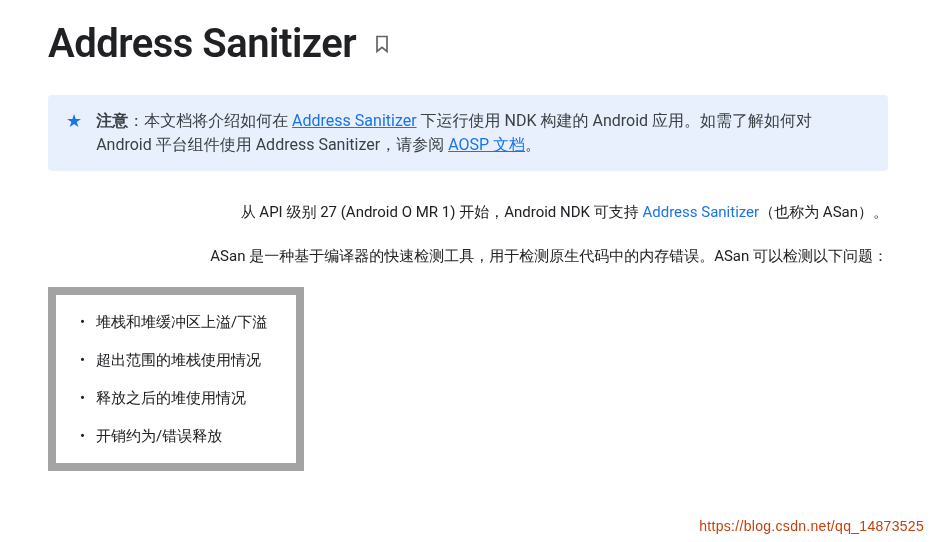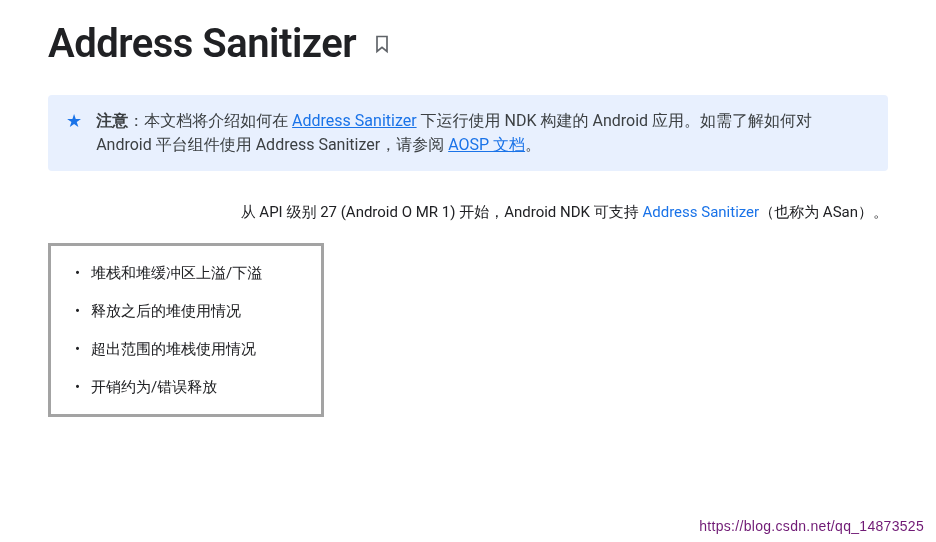--- a/index.html
+++ b/index.html
@@ -67,42 +67,42 @@
       margin-bottom: 18px;
       text-align: right;
     }
     .body-text .link {
       text-decoration: none;
     }
     ul.issue-list {
       list-style: none;
       padding: 8px 1px 8px 24px;
       margin-bottom: 14px;
-      border: 3px solid #a3a3a3;
-      width: 276px;
+      border: 8px solid #a3a3a3;
+      width: 256px;
     }
     ul.issue-list li {
       position: relative;
       font-size: 15px;
       line-height: 22px;
       color: #202124;
       padding: 8px 0 8px 16px;
     }
     ul.issue-list li::before {
       content: "•";
       position: absolute;
       left: 0;
       color: #202124;
     }
     .watermark {
       position: absolute;
       right: 12px;
       bottom: 8px;
       font-size: 14px;
-      color: #701a75;
+      color: #c2410c;
       letter-spacing: 0.3px;
       font-family: Arial, sans-serif;
     }
   </style>
 </head>
 <body>
 
 <div class="container">
   <div class="title-row">
     <h1>Address Sanitizer</h1>
@@ -117,24 +117,25 @@
     <span class="star-icon">★</span>
     <div class="note-text">
       <span class="note-label">注意</span><span>：</span><span>本文档将介绍如何在 </span><a class="link">Address Sanitizer</a><span> 下运行使用 NDK 构建的 Android 应用。如需了解如何对 Android 平台组件使用 Address Sanitizer，请参阅 </span><a class="link">AOSP 文档</a><span>。</span>
     </div>
   </div>
 
   <p class="body-text">
     <span>从 API 级别 27 (Android O MR 1) 开始，Android NDK 可支持 </span><a class="link">Address Sanitizer</a><span>（也称为 ASan）。</span>
   </p>
 
+  <p class="body-text">ASan 是一种基于编译器的快速检测工具，用于检测原生代码中的内存错误。ASan 可以检测以下问题：</p>
 
   <ul class="issue-list">
     <li>堆栈和堆缓冲区上溢/下溢</li>
+    <li>超出范围的堆栈使用情况</li>
     <li>释放之后的堆使用情况</li>
-    <li>超出范围的堆栈使用情况</li>
     <li>开销约为/错误释放</li>
   </ul>
 
 
 </div>
 
 <div class="watermark">https://blog.csdn.net/qq_14873525</div>
 
 </body></html>

